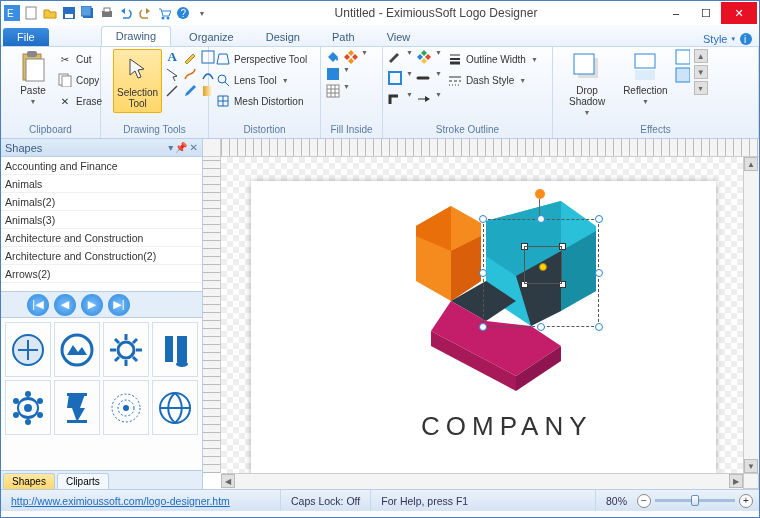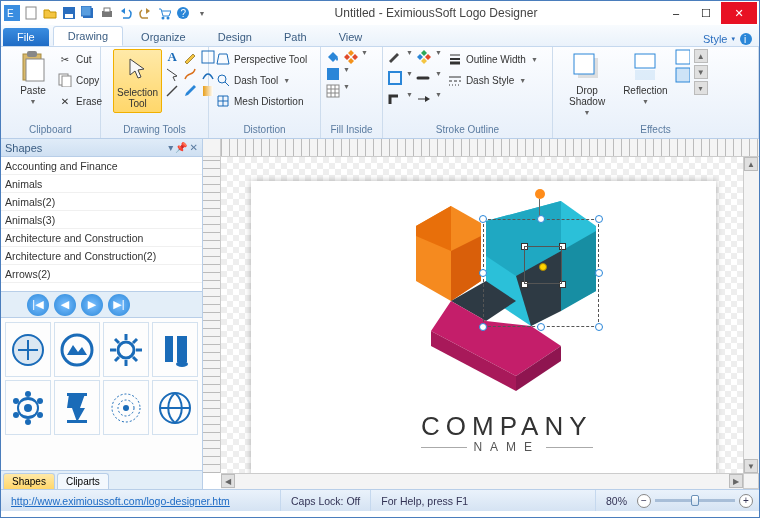--- a/index.html
+++ b/index.html
@@ -9,21 +9,21 @@
 .qat { display: flex; gap: 1px; align-items: center; }
 .qat-icon { width: 18px; height: 18px; display: flex; align-items: center; justify-content: center; font-size: 12px; }
 .title-text { flex: 1; text-align: center; font-size: 12px; color: #444; }
 .win-controls { display: flex; gap: 0; }
 .win-btn { width: 30px; height: 22px; display: flex; align-items: center; justify-content: center; font-size: 11px; }
 .win-close { background: #e81123; color: #fff; width: 36px; }
 
 .tabbar { height: 22px; background: linear-gradient(#f8fbfe,#eaf2fb); display: flex; align-items: flex-end; border-bottom: 1px solid #c5d8ee; padding-left: 2px; }
 .tab-file { background: linear-gradient(#3a8de0,#1f6cc5); color: #fff; padding: 3px 14px; font-size: 11px; border-radius: 3px 3px 0 0; margin-right: 4px; }
 .tab { padding: 3px 14px; font-size: 11px; color: #3b5d82; margin-right: 4px; }
-.tab-active { background: #fff; border: 1px solid #c5d8ee; border-bottom: 1px solid #fff; border-radius: 3px 3px 0 0; }
+.tab-active { background: #fff; border: 1px solid #c5d8ee; border-bottom: 1px solid #fff; border-radius: 3px 3px 0 0; margin-left: 48px; }
 .tabbar-right { margin-left: auto; display: flex; align-items: center; gap: 4px; padding-right: 6px; font-size: 11px; color: #2a6ebf; }
 
 .ribbon { height: 92px; background: linear-gradient(#fcfdff,#e8f0fa); border-bottom: 1px solid #b8cee8; display: flex; }
 .rgroup { border-right: 1px solid #cddced; padding: 2px 4px; display: flex; flex-direction: column; position: relative; }
 .rgroup-body { flex: 1; display: flex; gap: 2px; align-items: flex-start; }
 .rgroup-label { font-size: 10px; color: #5a7ba0; text-align: center; padding: 1px 0; }
 
 .big-btn { display: flex; flex-direction: column; align-items: center; padding: 2px 4px; font-size: 10px; color: #333; gap: 2px; margin-left: 8px; }
 .big-icon { width: 32px; height: 32px; display: flex; align-items: center; justify-content: center; }
 .big-label { font-size: 10px; text-align: center; line-height: 11px; }
@@ -292,21 +292,21 @@
             </span>
             <span>Perspective Tool</span>
           </div>
         <div class="small-btn">
             <span class="small-icon">
               <svg width="14" height="14">
                 <circle cx="6" cy="6" r="4" fill="none" stroke="#1a6bb8"></circle>
                 <line x1="9" y1="9" x2="13" y2="13" stroke="#1a6bb8"></line>
               </svg>
             </span>
-            <span>Dash Tool</span>
+            <span>Lens Tool</span>
             <span style="font-size:7px;color:#666;margin-left:2px">▼</span>
           </div>
         <div class="small-btn">
             <span class="small-icon">
               <svg width="14" height="14">
                 <path d="M2 2h10v10H2zM2 7h10M7 2v10" fill="none" stroke="#1a6bb8"></path>
               </svg>
             </span>
             <span>Mesh Distortion</span>
           </div>
@@ -603,23 +603,20 @@
 
             <path d="M265 95 L310 70 L310 130 L280 145 Z" fill="#2e3a44"></path>
             <path d="M200 120 L235 100 L265 120 L235 140 Z" fill="#2e3a44"></path>
 
             <path d="M200 120 L235 140 L280 145 L310 165 L265 195 L180 150 Z" fill="#c41e6a"></path>
             <path d="M180 150 L265 195 L265 210 L180 165 Z" fill="#a8195a"></path>
             <path d="M265 195 L310 165 L310 180 L265 210 Z" fill="#8f1550"></path>
           </svg>
           <div class="company">
             <div class="company-main">COMPANY</div>
-            <div class="company-sub">
-                <span>NAME</span>
-              </div>
           </div>
 
           <div class="sel-rot" style="left:284px;top:8px"></div>
           <div style="position:absolute;left:288px;top:18px;width:1px;height:20px;background:#666"></div>
           <div style="position:absolute;left:232px;top:38px;width:116px;height:108px;border:1px dashed #555"></div>
           <div class="sel-handle" style="left:228px;top:34px"></div>
           <div class="sel-handle" style="left:286px;top:34px"></div>
           <div class="sel-handle" style="left:344px;top:34px"></div>
           <div class="sel-handle" style="left:228px;top:88px"></div>
           <div class="sel-handle" style="left:344px;top:88px"></div>

